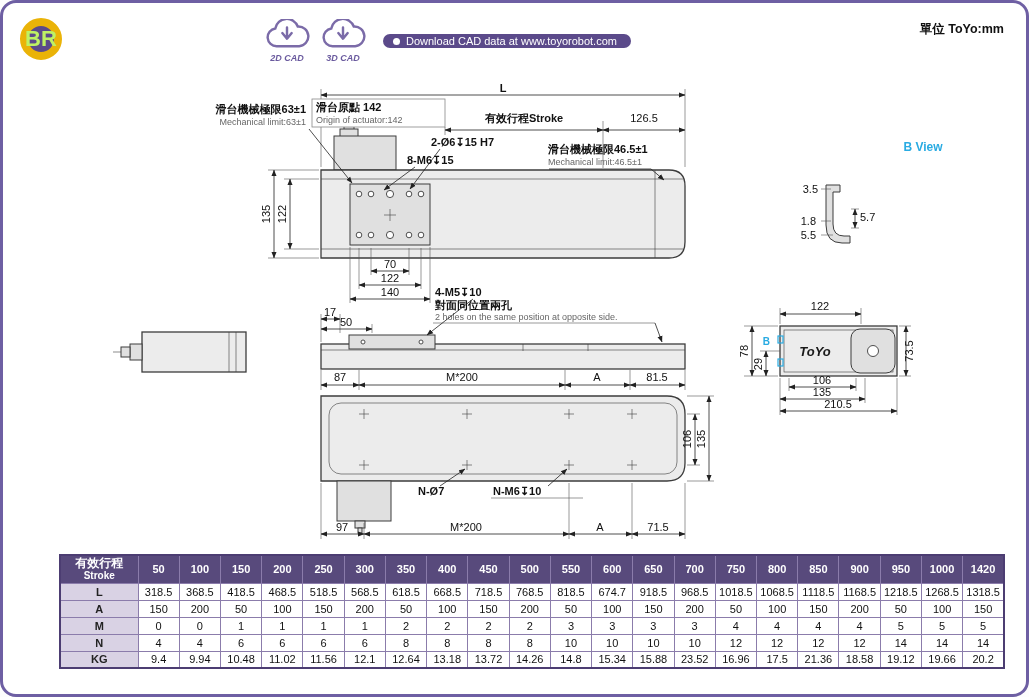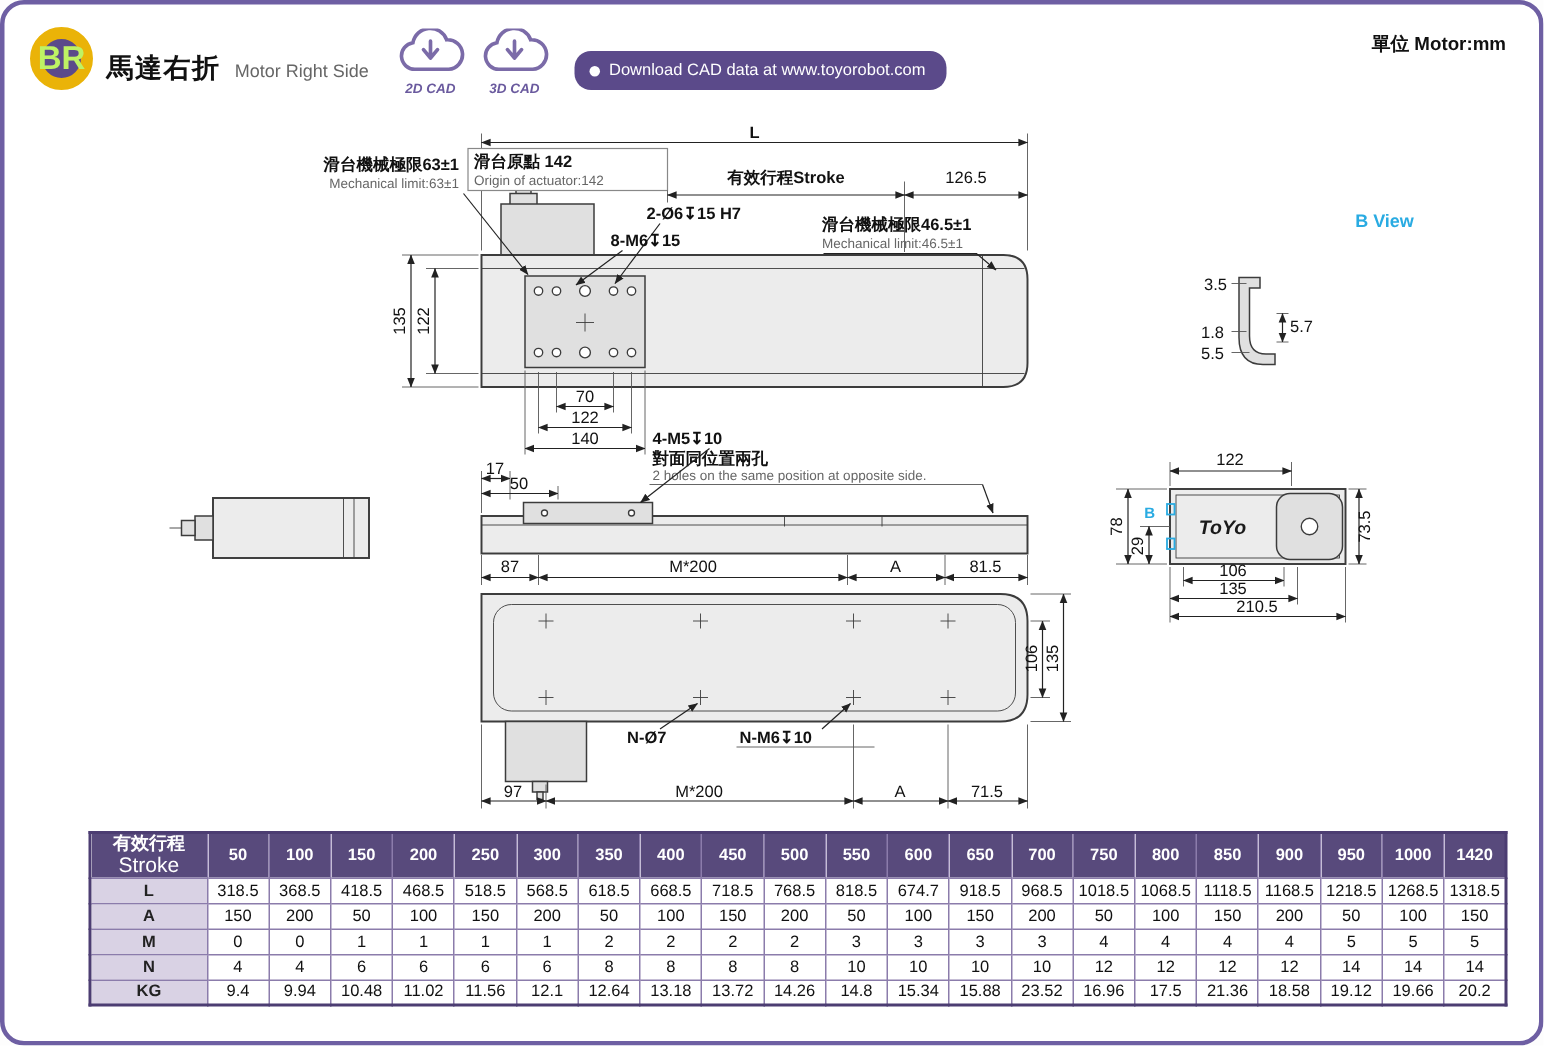--- a/index.html
+++ b/index.html
@@ -12,21 +12,21 @@
   
   .badge { position:absolute; left:17px; top:15px; width:42px; height:42px; border-radius:50%;
     background:#5b4a8a; color:#bef264; font-weight:bold; font-size:22px;
     display:flex; align-items:center; justify-content:center; border:8px solid #eab308; }
   .titles { position:absolute; left:68px; top:30px; white-space:nowrap; }
   .title-zh { font-size:18px; font-weight:bold; color:#111; letter-spacing:1px; }
   .title-en { font-size:12px; color:#666; margin-left:5px; }
   .cad { position:absolute; top:16px; width:52px; text-align:center; cursor:pointer;font-style:italic; }
   .cad-2d { left:258px; } .cad-3d { left:314px; }
   .cad-label { font-size:9px; font-weight:bold; color:#6a5a9e; margin-top:0px; }
-  .pill { position:absolute; left:380px; top:31px; height:26px; background:#5b4a8a; border-radius:11px;
+  .pill { position:absolute; left:380px; top:31px; height:14px; background:#5b4a8a; border-radius:11px;
     color:#fff; font-size:11px; display:flex; align-items:center; gap:6px; padding:0 14px 0 10px; cursor:pointer; }
   .pill-dot { width:7px; height:7px; border-radius:50%; background:#fff; flex:0 0 auto; }
   .units { position:absolute; right:22px; top:18px; font-size:12.5px; font-weight:bold; color:#111; }
   
   .drawing { position:absolute; left:0; top:0; width:1029px; height:697px; }
   .drawing text { font-family:"Liberation Sans", sans-serif; }
   .dt  { font-size:11px; fill:#111; }
   .dtb { font-size:11px; font-weight:bold; fill:#111; }
   .den { font-size:9px;  fill:#666; }
   .blue  { font-size:12px; font-weight:bold; fill:#29abe2; }
@@ -39,21 +39,21 @@
   .dim   { stroke:#222; stroke-width:0.8; fill:none; marker-start:url(#ar); marker-end:url(#ar); }
   .lead  { stroke:#222; stroke-width:0.8; fill:none; marker-end:url(#ar); }
   .ext   { stroke:#555; stroke-width:0.6; fill:none; }
   .bmk   { fill:none; stroke:#29abe2; stroke-width:1.2; }
   
   .stroke-table { position:absolute; left:56px; top:551px; width:946px; border-collapse:collapse;
     table-layout:fixed; font-size:11px; text-align:center; border:2px solid #4c3d72; }
   .stroke-table th, .stroke-table td { border:1px solid #8b7cab; padding:0; height:17px; overflow:hidden; }
   .stroke-table thead th { background:#584a7c; color:#fff; font-weight:bold; height:28px; }
   .stroke-table thead th.corner { width:78px; font-size:12px; line-height:1.1; }
-  .corner .sub { font-size:14px; font-weight:normal; display:block; }
+  .corner .sub { font-size:10px; font-weight:bold; display:block; }
   .stroke-table td { background:#fff; color:#111; }
   .stroke-table tbody .rowlabel { background:#d9d2e4; color:#222; font-weight:bold; }
 </style>
 </head>
 <body>
 
 <div class="page">
 
   <svg class="drawing" viewBox="0 0 1029 697">
     <defs>
@@ -272,24 +272,20 @@
       <line class="dim" x1="566" y1="531" x2="629" y2="531"></line>
       <line class="dim" x1="629" y1="531" x2="682" y2="531"></line>
       <text class="dt" x="339" y="528" text-anchor="middle">97</text>
       <text class="dt" x="463" y="528" text-anchor="middle">M*200</text>
       <text class="dt" x="597" y="528" text-anchor="middle">A</text>
       <text class="dt" x="655" y="528" text-anchor="middle">71.5</text>
     </g>
   </svg>
 
   <div class="badge">BR</div>
-  <div class="titles">
-    <span class="title-zh">馬達右折</span>
-    <span class="title-en">Motor Right Side</span>
-  </div>
 
   <div class="cad cad-2d">
     <svg width="46" height="30" viewBox="0 0 48 32">
       <path d="M37 29 H13 a9.5 9.5 0 0 1 -1.5-18.9 A12.5 12.5 0 0 1 35.5 8 A9 9 0 0 1 37 29 Z" fill="#ffffff" stroke="#7b6ba8" stroke-width="2.6"></path>
       <path d="M24 9 V20 M19 15 L24 21 L29 15" stroke="#7b6ba8" stroke-width="2.6" fill="none" stroke-linecap="round" stroke-linejoin="round"></path>
     </svg>
     <div class="cad-label">2D CAD</div>
   </div>
   <div class="cad cad-3d">
     <svg width="46" height="30" viewBox="0 0 48 32">
@@ -297,21 +293,21 @@
       <path d="M24 9 V20 M19 15 L24 21 L29 15" stroke="#7b6ba8" stroke-width="2.6" fill="none" stroke-linecap="round" stroke-linejoin="round"></path>
     </svg>
     <div class="cad-label">3D CAD</div>
   </div>
 
   <div class="pill">
     <span class="pill-dot"></span>
     <span>Download CAD data at www.toyorobot.com</span>
   </div>
 
-  <div class="units">單位 Motor:mm</div>
+  <div class="units">單位 ToYo:mm</div>
 
   <table class="stroke-table">
     <thead>
       <tr>
         <th class="corner">
           <span>有效行程</span>
           <span class="sub">Stroke</span>
         </th>
 
       <th>50</th>

